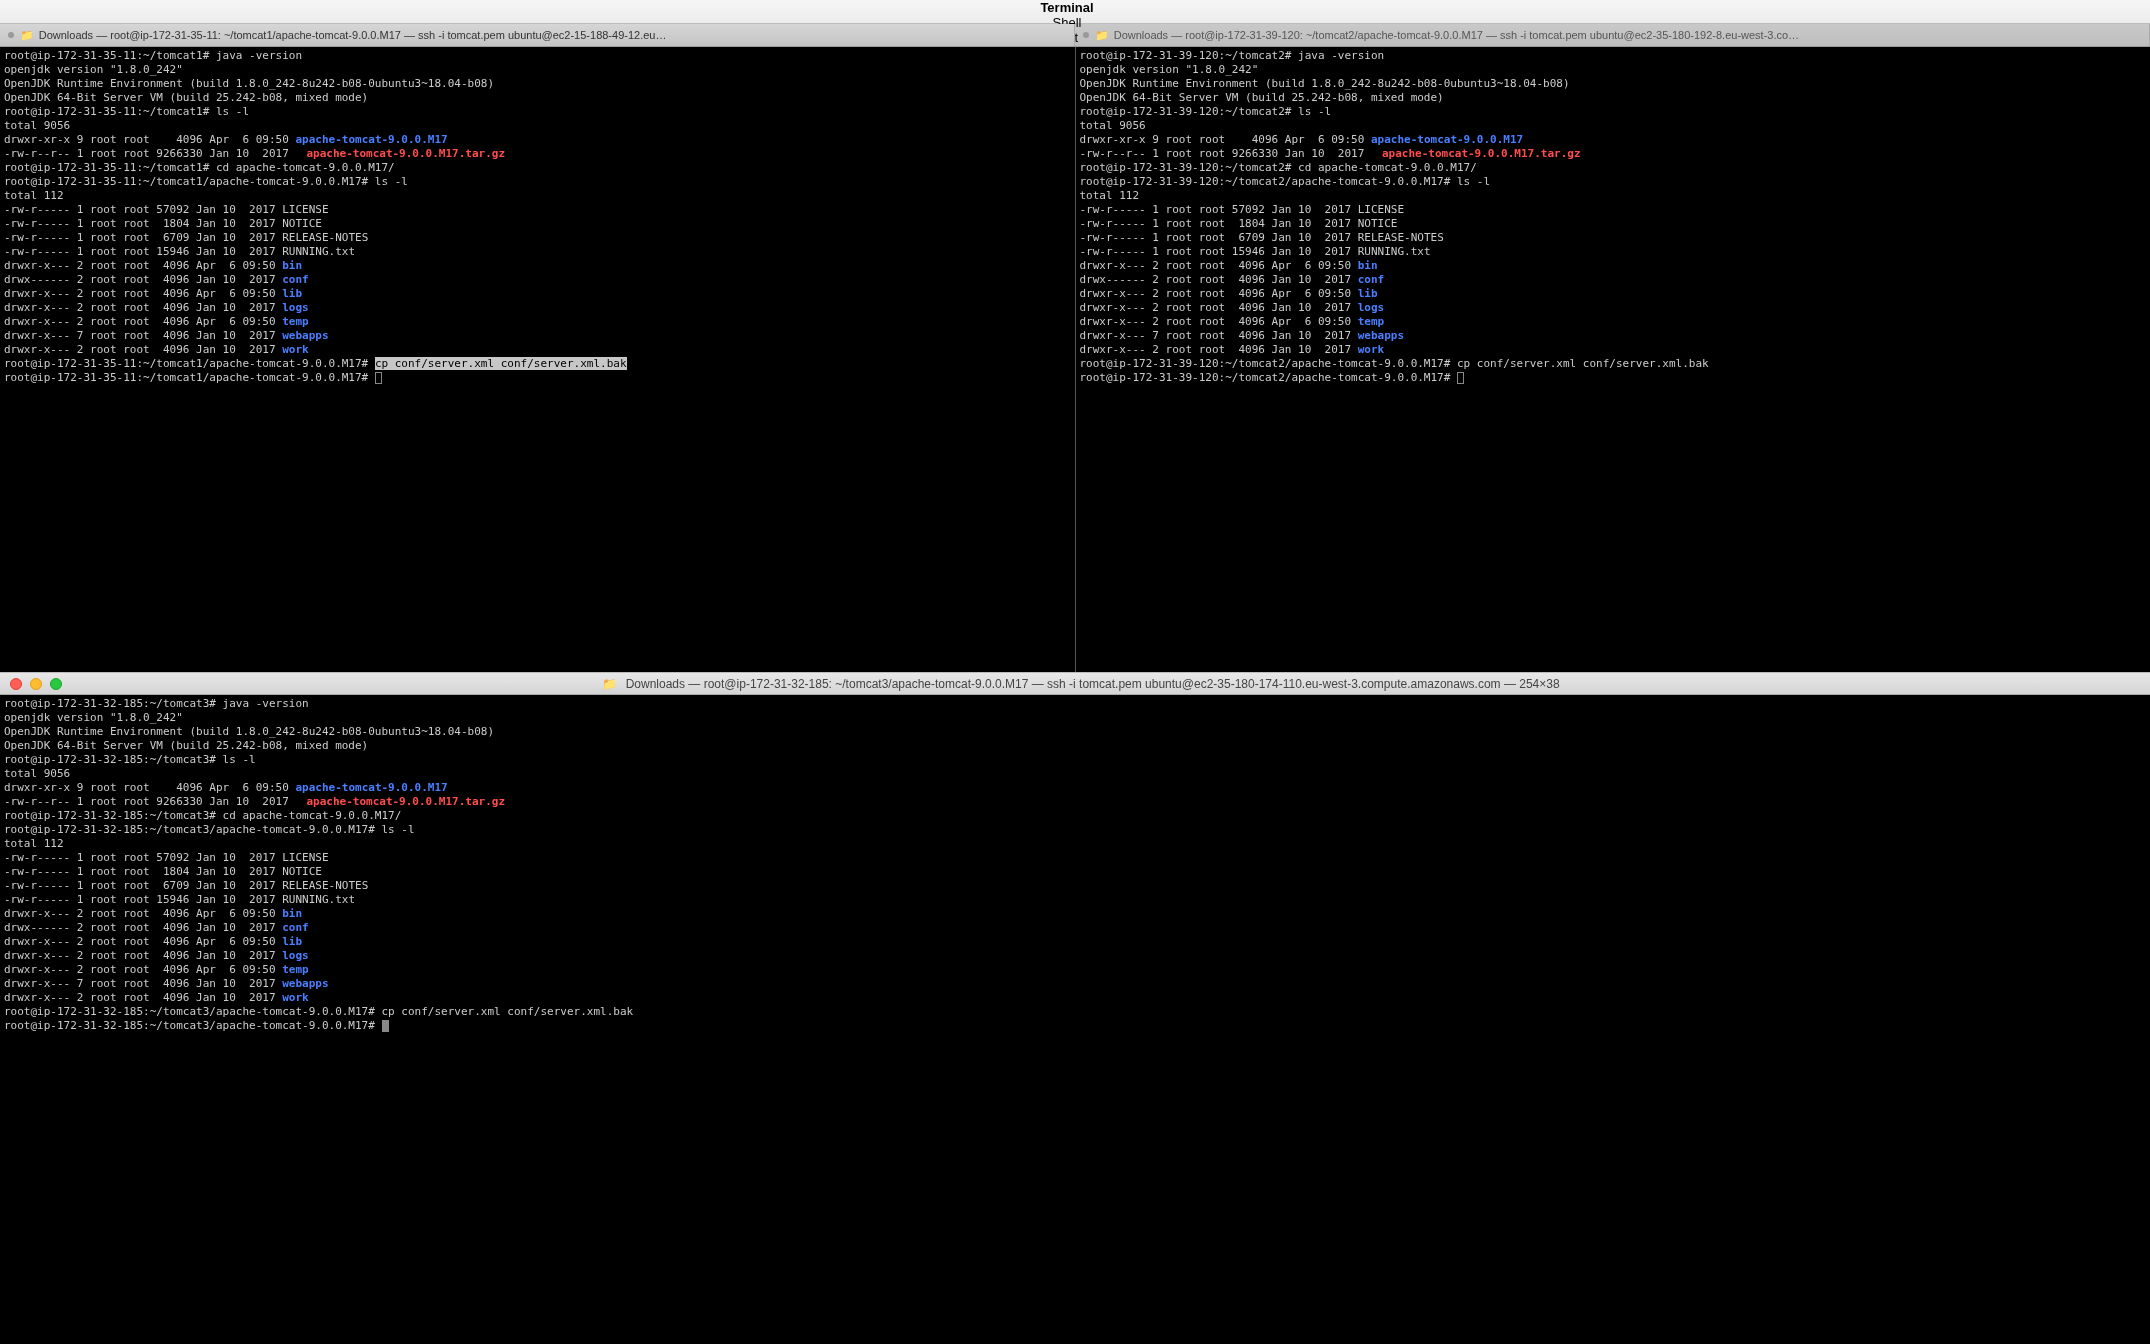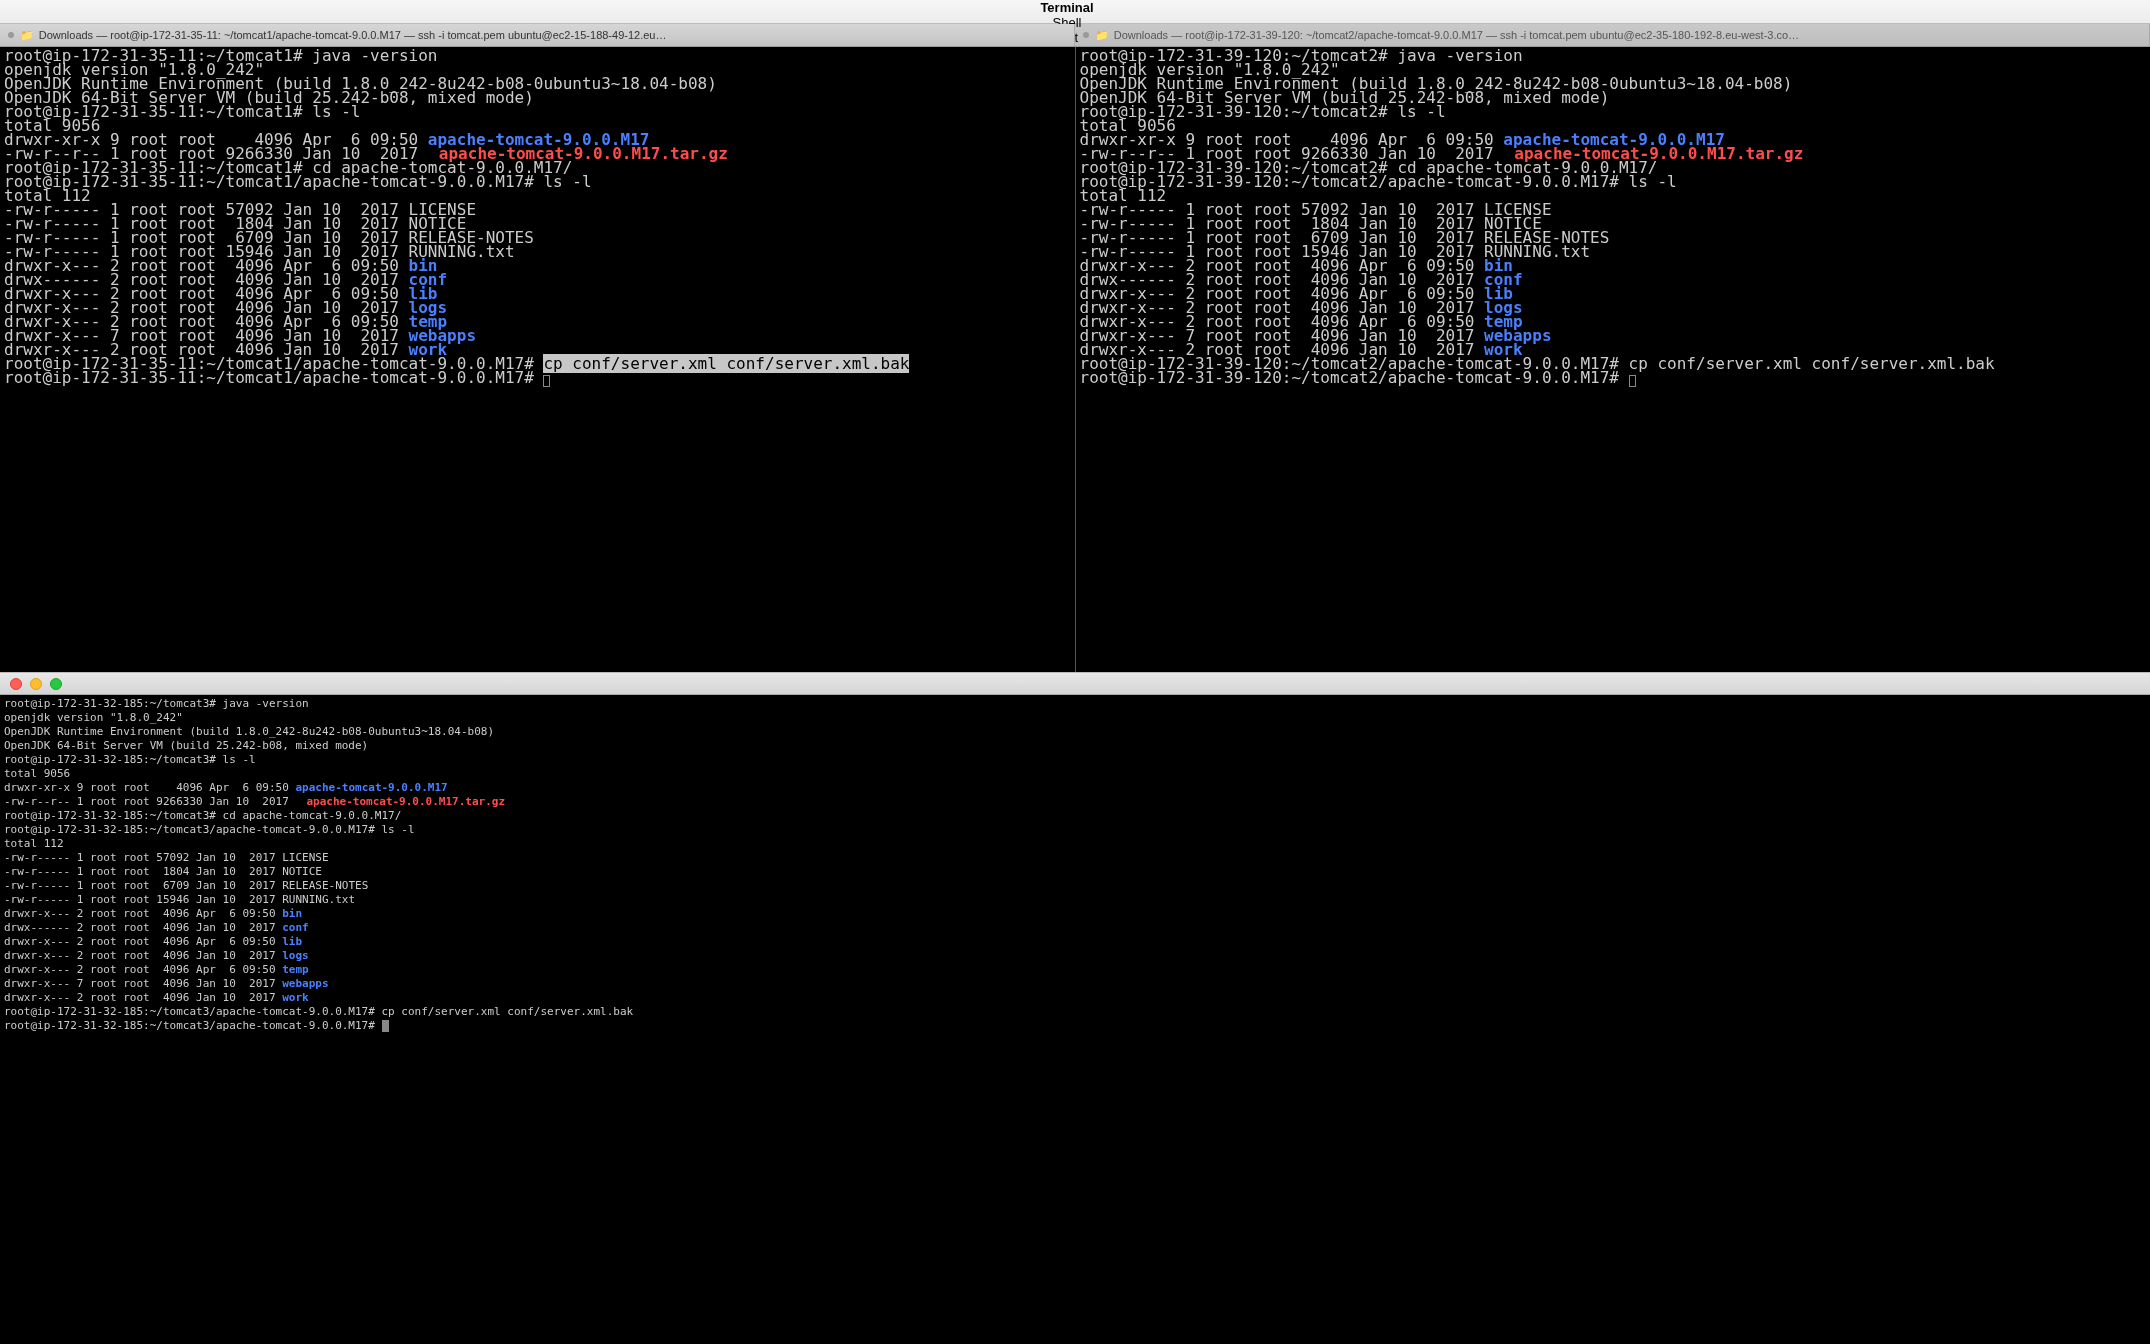--- a/index.html
+++ b/index.html
@@ -51,21 +51,21 @@
   .tab .folder { margin-right: 5px; font-size: 11px; }
 
   .split-top {
     display: flex;
     height: 625px;
   }
   .pane {
     background: #000;
     color: #ccc;
     font-family: "Menlo", "Monaco", monospace;
-    font-size: 16px;
+    font-size: 11px;
     line-height: 14px;
     padding: 2px 4px;
     overflow: hidden;
     white-space: pre;
   }
   .pane-left { flex: 1; border-right: 1px solid #555; }
   .pane-right { flex: 1; }
 
   .window-bottom {
     position: relative;
@@ -223,20 +223,24 @@
 root@ip-172-31-39-120:~/tomcat2/apache-tomcat-9.0.0.M17# <span class="cursor-outline"></span></div>
 </div>
 
 <div class="window-bottom">
   <div class="titlebar">
     <div class="traffic">
       <div class="t red"></div>
       <div class="t yellow"></div>
       <div class="t green"></div>
     </div>
+    <div class="title">
+      <span class="folder">📁</span>
+      <span>Downloads — root@ip-172-31-32-185: ~/tomcat3/apache-tomcat-9.0.0.M17 — ssh -i tomcat.pem ubuntu@ec2-35-180-174-110.eu-west-3.compute.amazonaws.com — 254×38</span>
+    </div>
   </div>
   <div class="bottom-pane" id="pane3">root@ip-172-31-32-185:~/tomcat3# java -version
 openjdk version "1.8.0_242"
 OpenJDK Runtime Environment (build 1.8.0_242-8u242-b08-0ubuntu3~18.04-b08)
 OpenJDK 64-Bit Server VM (build 25.242-b08, mixed mode)
 root@ip-172-31-32-185:~/tomcat3# ls -l
 total 9056
 drwxr-xr-x 9 root root    4096 Apr  6 09:50 <span class="dir">apache-tomcat-9.0.0.M17</span>
 -rw-r--r-- 1 root root 9266330 Jan 10  2017 <span class="tar">apache-tomcat-9.0.0.M17.tar.gz</span>
 root@ip-172-31-32-185:~/tomcat3# cd apache-tomcat-9.0.0.M17/

